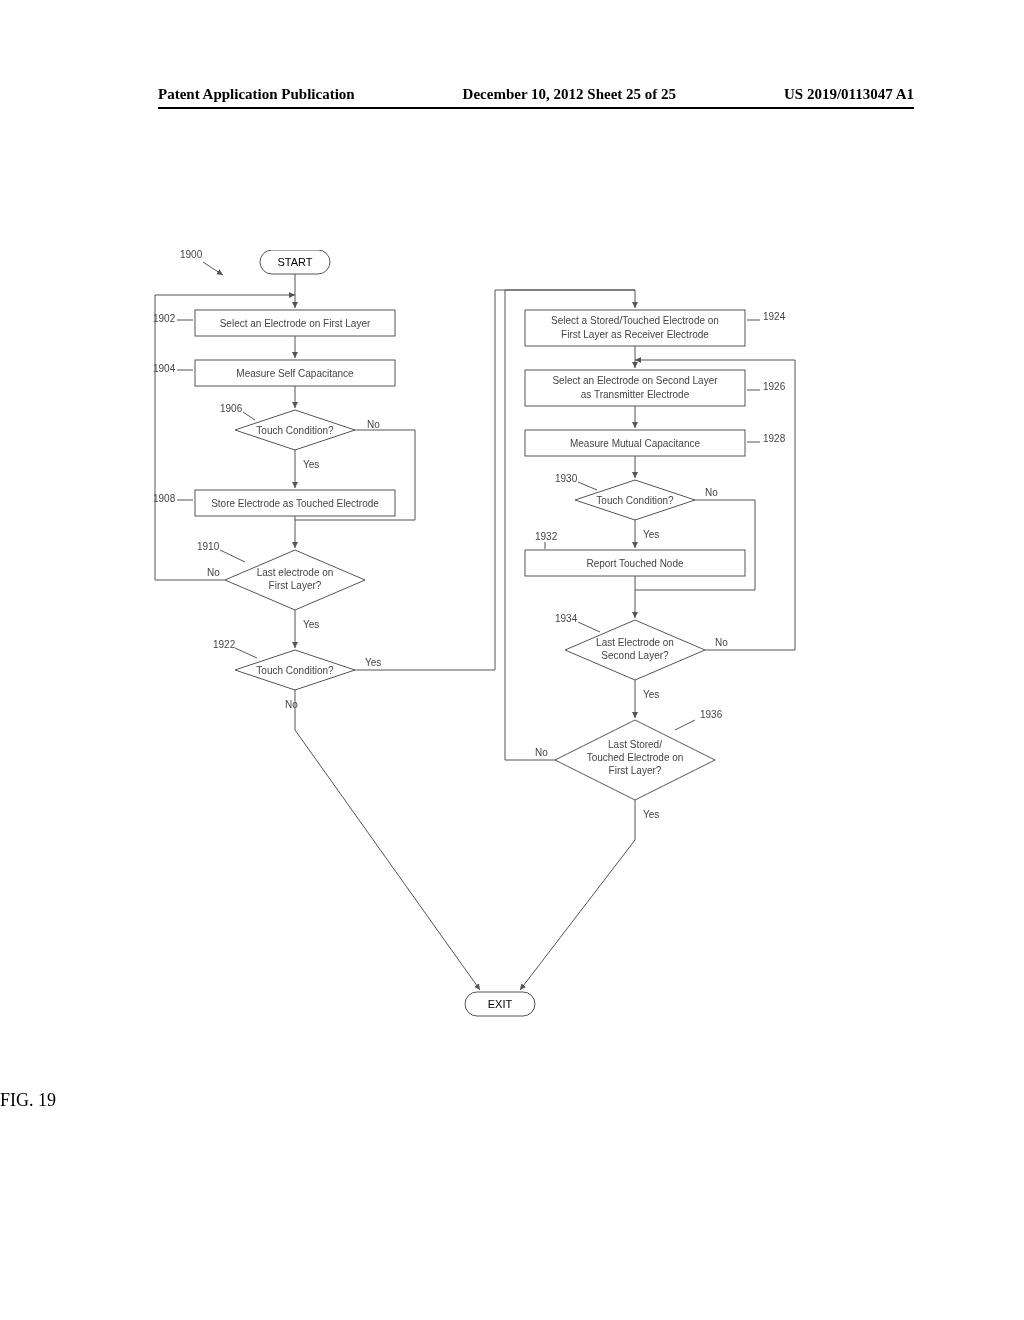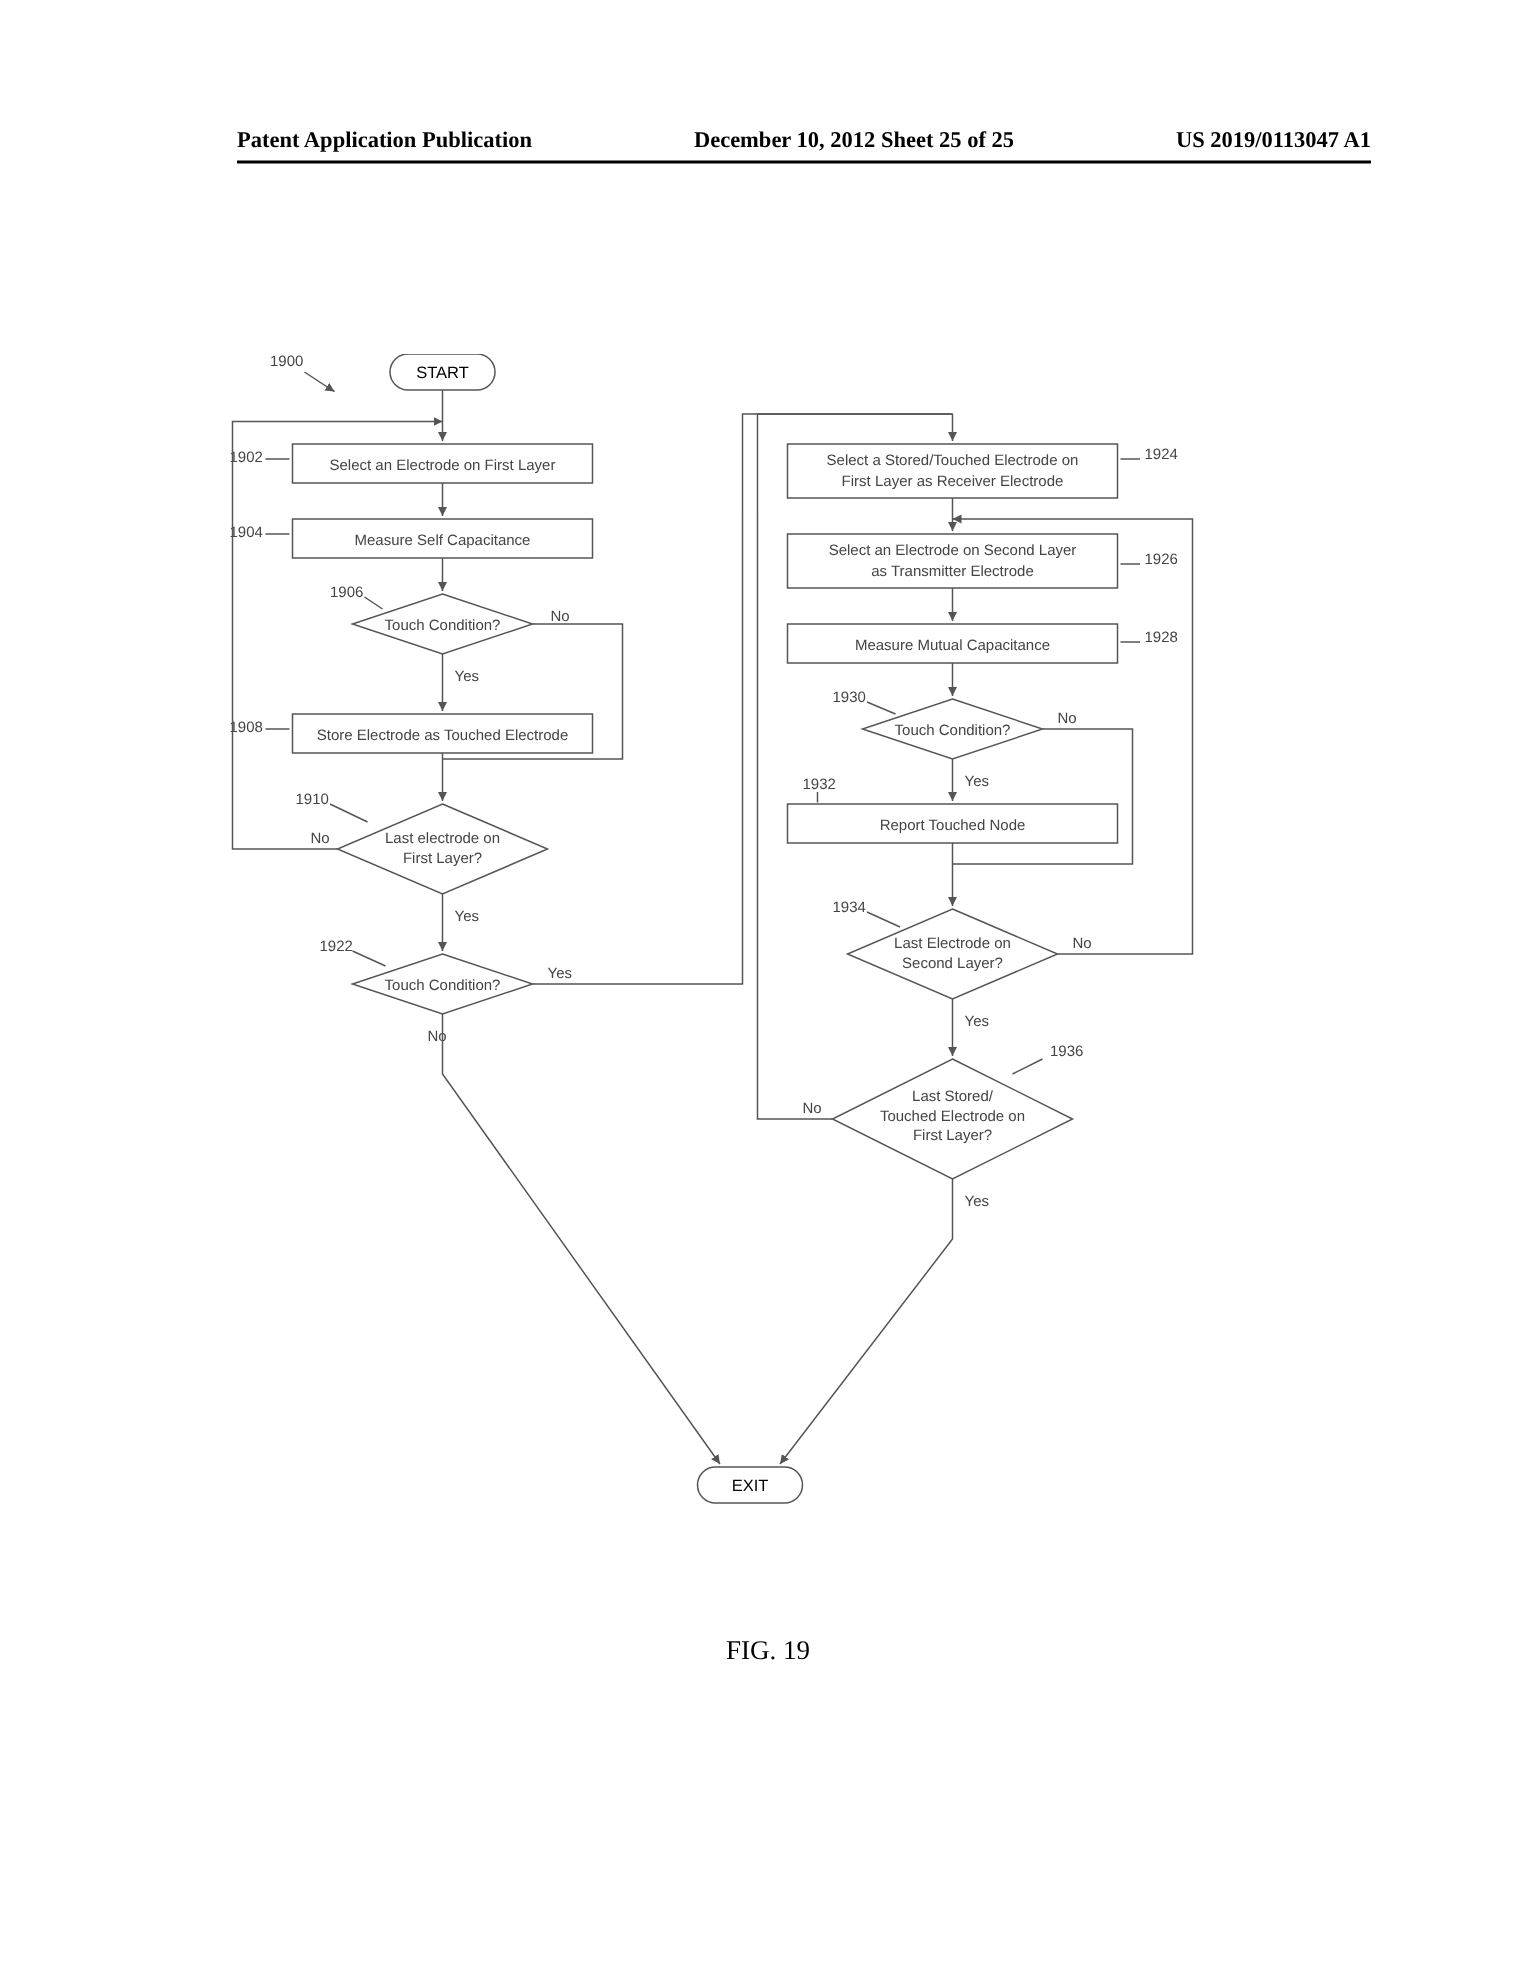--- a/index.html
+++ b/index.html
@@ -19,31 +19,30 @@
     display: flex;
     justify-content: space-between;
     font-size: 15px;
     font-weight: bold;
     border-bottom: 2px solid #000;
     padding-bottom: 4px;
     margin-left: 48px;
   }
   .figure-area {
     position: absolute;
-    top: 236px;
+    top: 250px;
     left: 135px;
     width: 750px;
     height: 800px;
   }
   .figure-label {
     position: absolute;
     top: 1090px;
     left: 0;
     width: 1024px;
-    text-align: center;
     font-size: 18px;
     font-family: "Times New Roman", serif;
   }
   svg { position: absolute; top: 0; left: 0; }
   .box-text {
     font-family: Arial, sans-serif;
     font-size: 10px;
     fill: #444;
   }
   .term-text {

